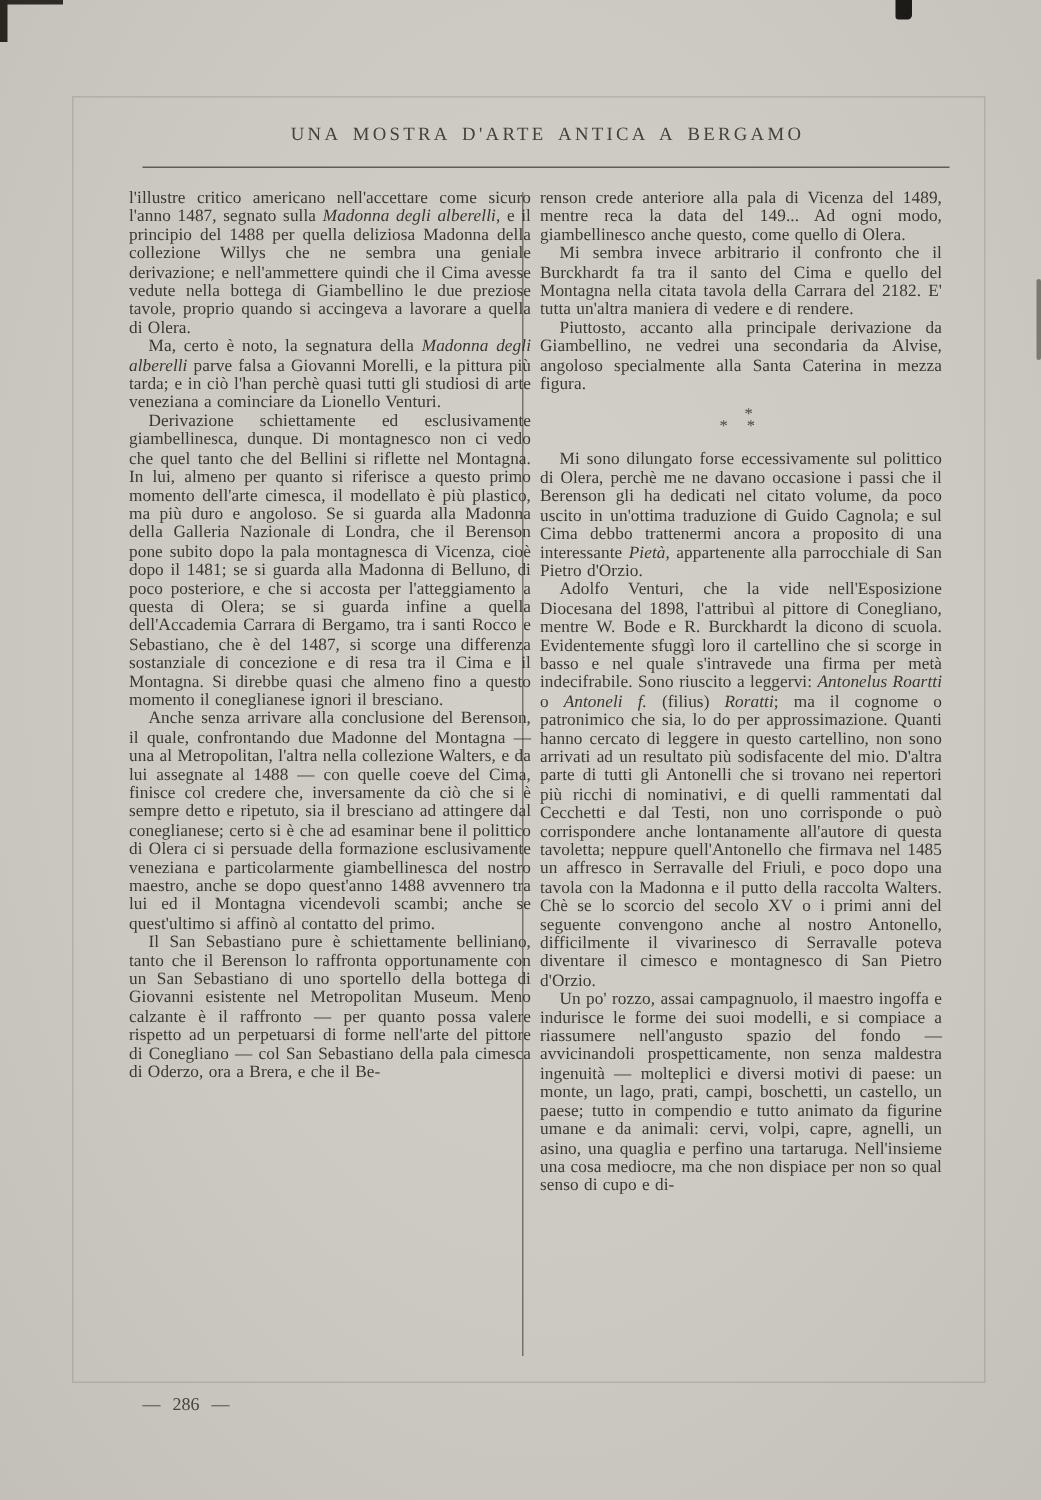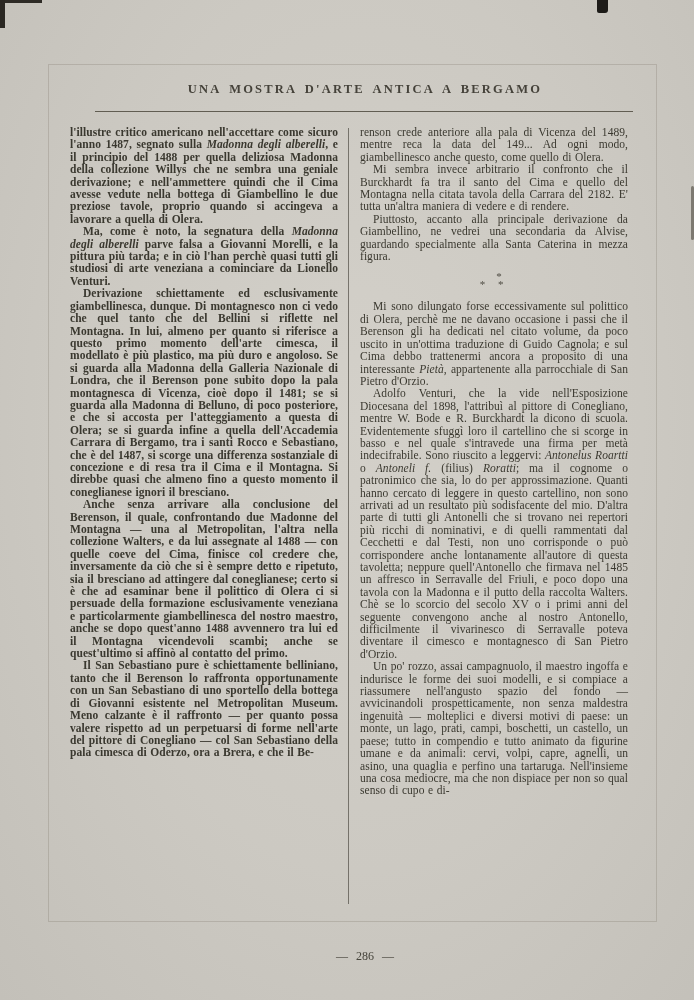--- a/index.html
+++ b/index.html
@@ -35,38 +35,37 @@
   }
   .mark-right-edge {
     position: absolute; right: 0; top: 186px; width: 3px; height: 54px;
     background: rgba(62,58,50,0.55); border-radius: 2px;
   }
   .header-title {
     position: absolute; top: 82px; left: 95px; width: 540px;
     text-align: center;
     font-size: 12.5px; letter-spacing: 2.2px; word-spacing: 3px;
     color: #45423a;
-    font-weight: bold;
   }
   .header-rule {
     position: absolute; top: 111px; left: 95px; width: 538px; height: 1px;
     background: #615d52;
   }
   .columns {
     position: absolute; top: 126px; left: 70px;
     width: 556px; height: 786px;
   }
   .column-divider {
     position: absolute; left: 278px; top: 2px; width: 1px; height: 776px;
     background: rgba(58, 55, 47, 0.6);
   }
   .col {
     position: absolute; top: 0; width: 268px;
   }
-  .col-left  { left: 0; font-weight: bold; }
+  .col-left  { left: 16px; }
   .col-right { left: 290px; }
   .para {
     margin: 0;
     font-size: 11.5px;
     line-height: 12.4px;
     text-align: justify;
     color: #3a382f;
     word-spacing: 0.6px;
     letter-spacing: 0.05px;
   }
@@ -75,53 +74,52 @@
     text-align: center;
     color: #4e4b42;
     font-size: 11px;
     line-height: 8px;
     margin: 10px 0 12px 0;
   }
   .asterism .a-top { transform: translateX(5px); }
   .asterism .a-bottom { letter-spacing: 5px; }
   .page-number {
     position: absolute; top: 929px; left: 95px; width: 540px;
-    text-align: center;
+    text-align: left;
     font-size: 12px; color: #46443b;
     word-spacing: 5px;
-    margin-top: 20px;
   }
 </style>
 </head>
 <body>
 
 <div class="paper">
 
   <div class="mark-top-edge"></div>
   <div class="mark-top-left"></div>
   <div class="mark-top-right"></div>
   <div class="mark-right-edge"></div>
   <div class="page-frame"></div>
 
   <div class="header-title">UNA MOSTRA D'ARTE ANTICA A BERGAMO</div>
   <div class="header-rule"></div>
 
   <div class="columns">
     <div class="column-divider"></div>
     <div class="col col-left">
         <p class="para"><span>l'illustre critico americano nell'accettare come sicuro l'anno 1487, segnato sulla </span><i>Madonna degli alberelli</i><span>, e il principio del 1488 per quella deliziosa Madonna della collezione Willys che ne sembra una geniale derivazione; e nell'ammettere quindi che il Cima avesse vedute nella bottega di Giambellino le due preziose tavole, proprio quando si accingeva a lavorare a quella di Olera.</span></p>
-        <p class="para indent"><span>Ma, come è noto, la segnatura della </span><i>Madonna degli alberelli</i><span> parve falsa a Giovanni Morelli, e la pittura più tarda; e in ciò l'han perchè quasi tutti gli studiosi di arte veneziana a cominciare da Lionello Venturi.</span></p>
+        <p class="para indent"><span>Ma, certo è noto, la segnatura della </span><i>Madonna degli alberelli</i><span> parve falsa a Giovanni Morelli, e la pittura più tarda; e in ciò l'han perchè quasi tutti gli studiosi di arte veneziana a cominciare da Lionello Venturi.</span></p>
         <p class="para indent"><span>Derivazione schiettamente ed esclusivamente giambellinesca, dunque. Di montagnesco non ci vedo che quel tanto che del Bellini si riflette nel Montagna. In lui, almeno per quanto si riferisce a questo primo momento dell'arte cimesca, il modellato è più plastico, ma più duro e angoloso. Se si guarda alla Madonna della Galleria Nazionale di Londra, che il Berenson pone subito dopo la pala montagnesca di Vicenza, cioè dopo il 1481; se si guarda alla Madonna di Belluno, di poco posteriore, e che si accosta per l'atteggiamento a questa di Olera; se si guarda infine a quella dell'Accademia Carrara di Bergamo, tra i santi Rocco e Sebastiano, che è del 1487, si scorge una differenza sostanziale di concezione e di resa tra il Cima e il Montagna. Si direbbe quasi che almeno fino a questo momento il coneglianese ignori il bresciano.</span></p>
         <p class="para indent"><span>Anche senza arrivare alla conclusione del Berenson, il quale, confrontando due Madonne del Montagna — una al Metropolitan, l'altra nella collezione Walters, e da lui assegnate al 1488 — con quelle coeve del Cima, finisce col credere che, inversamente da ciò che si è sempre detto e ripetuto, sia il bresciano ad attingere dal coneglianese; certo si è che ad esaminar bene il polittico di Olera ci si persuade della formazione esclusivamente veneziana e particolarmente giambellinesca del nostro maestro, anche se dopo quest'anno 1488 avvennero tra lui ed il Montagna vicendevoli scambi; anche se quest'ultimo si affinò al contatto del primo.</span></p>
         <p class="para indent"><span>Il San Sebastiano pure è schiettamente belliniano, tanto che il Berenson lo raffronta opportunamente con un San Sebastiano di uno sportello della bottega di Giovanni esistente nel Metropolitan Museum. Meno calzante è il raffronto — per quanto possa valere rispetto ad un perpetuarsi di forme nell'arte del pittore di Conegliano — col San Sebastiano della pala cimesca di Oderzo, ora a Brera, e che il Be-</span></p>
       </div>
     <div class="col col-right">
         <p class="para"><span>renson crede anteriore alla pala di Vicenza del 1489, mentre reca la data del 149... Ad ogni modo, giambellinesco anche questo, come quello di Olera.</span></p>
         <p class="para indent"><span>Mi sembra invece arbitrario il confronto che il Burckhardt fa tra il santo del Cima e quello del Montagna nella citata tavola della Carrara del 2182. E' tutta un'altra maniera di vedere e di rendere.</span></p>
-        <p class="para indent"><span>Piuttosto, accanto alla principale derivazione da Giambellino, ne vedrei una secondaria da Alvise, guardando specialmente alla Santa Caterina in mezza figura.</span></p>
+        <p class="para indent"><span>Piuttosto, accanto alla principale derivazione da Giambellino, ne vedrei una secondaria da Alvise, angoloso specialmente alla Santa Caterina in mezza figura.</span></p>
         <div class="asterism">
           <div class="a-top">*</div>
           <div class="a-bottom">* *</div>
         </div>
         <p class="para indent"><span>Mi sono dilungato forse eccessivamente sul polittico di Olera, perchè me ne davano occasione i passi che il Berenson gli ha dedicati nel citato volume, da poco uscito in un'ottima traduzione di Guido Cagnola; e sul Cima debbo trattenermi ancora a proposito di una interessante </span><i>Pietà</i><span>, appartenente alla parrocchiale di San Pietro d'Orzio.</span></p>
         <p class="para indent"><span>Adolfo Venturi, che la vide nell'Esposizione Diocesana del 1898, l'attribuì al pittore di Conegliano, mentre W. Bode e R. Burckhardt la dicono di scuola. Evidentemente sfuggì loro il cartellino che si scorge in basso e nel quale s'intravede una firma per metà indecifrabile. Sono riuscito a leggervi: </span><i>Antonelus Roartti</i><span> o </span><i>Antoneli f.</i><span> (filius) </span><i>Roratti</i><span>; ma il cognome o patronimico che sia, lo do per approssimazione. Quanti hanno cercato di leggere in questo cartellino, non sono arrivati ad un resultato più sodisfacente del mio. D'altra parte di tutti gli Antonelli che si trovano nei repertori più ricchi di nominativi, e di quelli rammentati dal Cecchetti e dal Testi, non uno corrisponde o può corrispondere anche lontanamente all'autore di questa tavoletta; neppure quell'Antonello che firmava nel 1485 un affresco in Serravalle del Friuli, e poco dopo una tavola con la Madonna e il putto della raccolta Walters. Chè se lo scorcio del secolo XV o i primi anni del seguente convengono anche al nostro Antonello, difficilmente il vivarinesco di Serravalle poteva diventare il cimesco e montagnesco di San Pietro d'Orzio.</span></p>
         <p class="para indent"><span>Un po' rozzo, assai campagnuolo, il maestro ingoffa e indurisce le forme dei suoi modelli, e si compiace a riassumere nell'angusto spazio del fondo — avvicinandoli prospetticamente, non senza maldestra ingenuità — molteplici e diversi motivi di paese: un monte, un lago, prati, campi, boschetti, un castello, un paese; tutto in compendio e tutto animato da figurine umane e da animali: cervi, volpi, capre, agnelli, un asino, una quaglia e perfino una tartaruga. Nell'insieme una cosa mediocre, ma che non dispiace per non so qual senso di cupo e di-</span></p>
       </div>
   </div>
 

